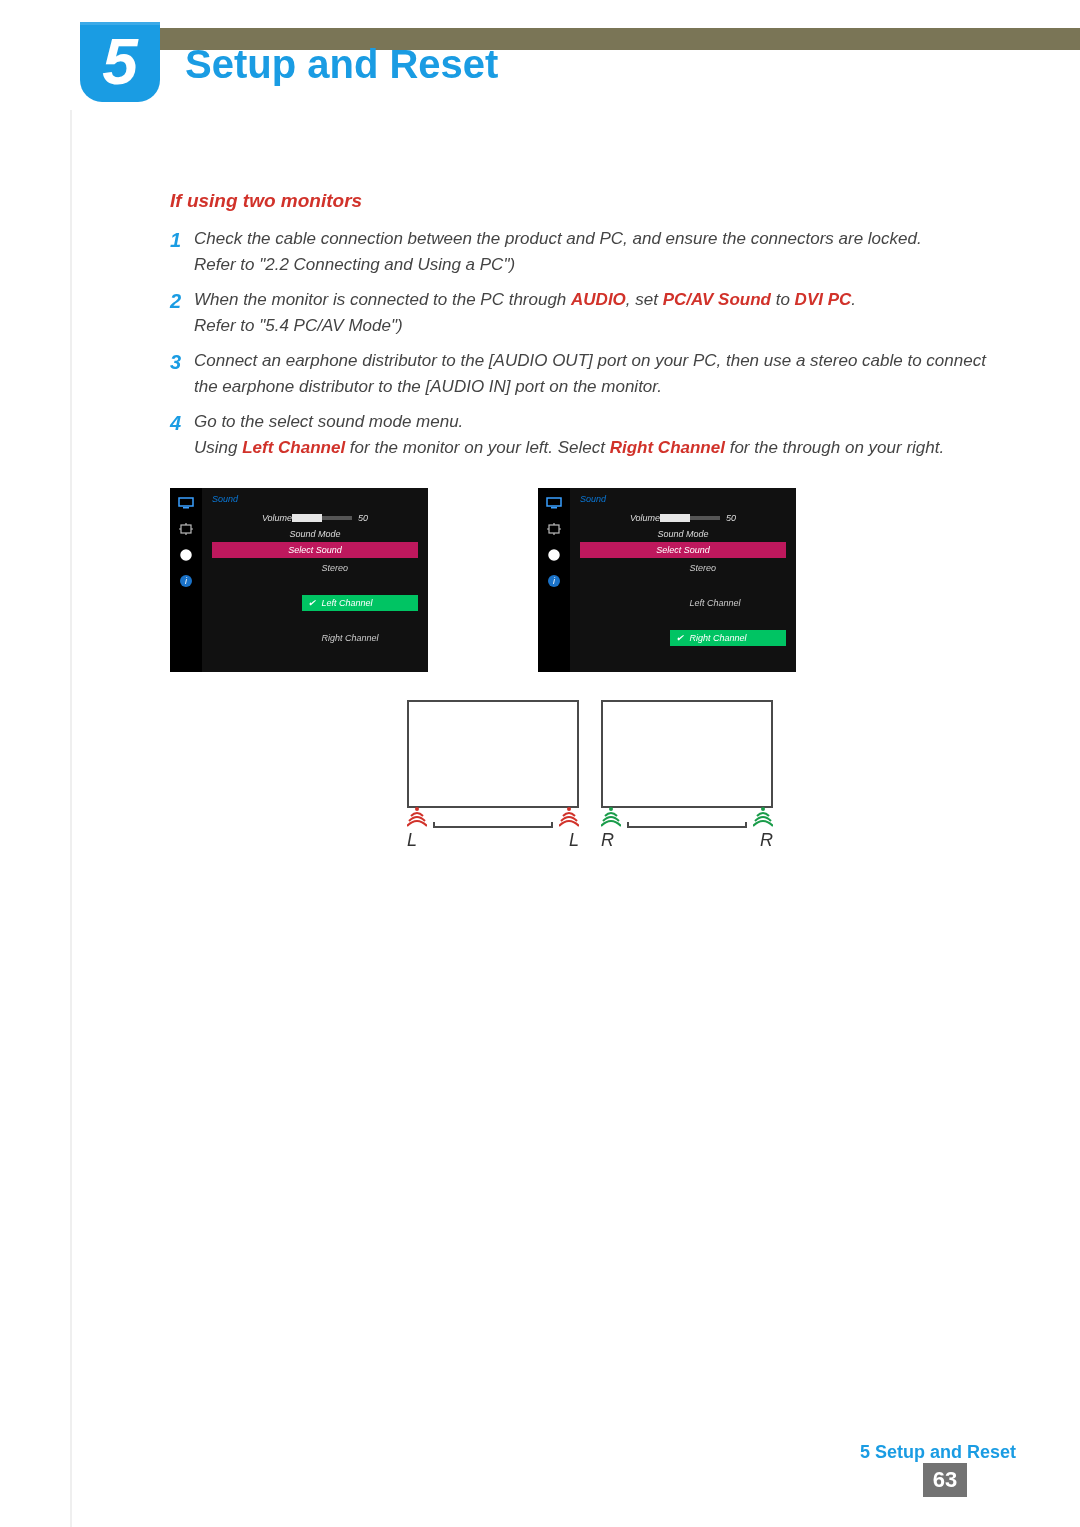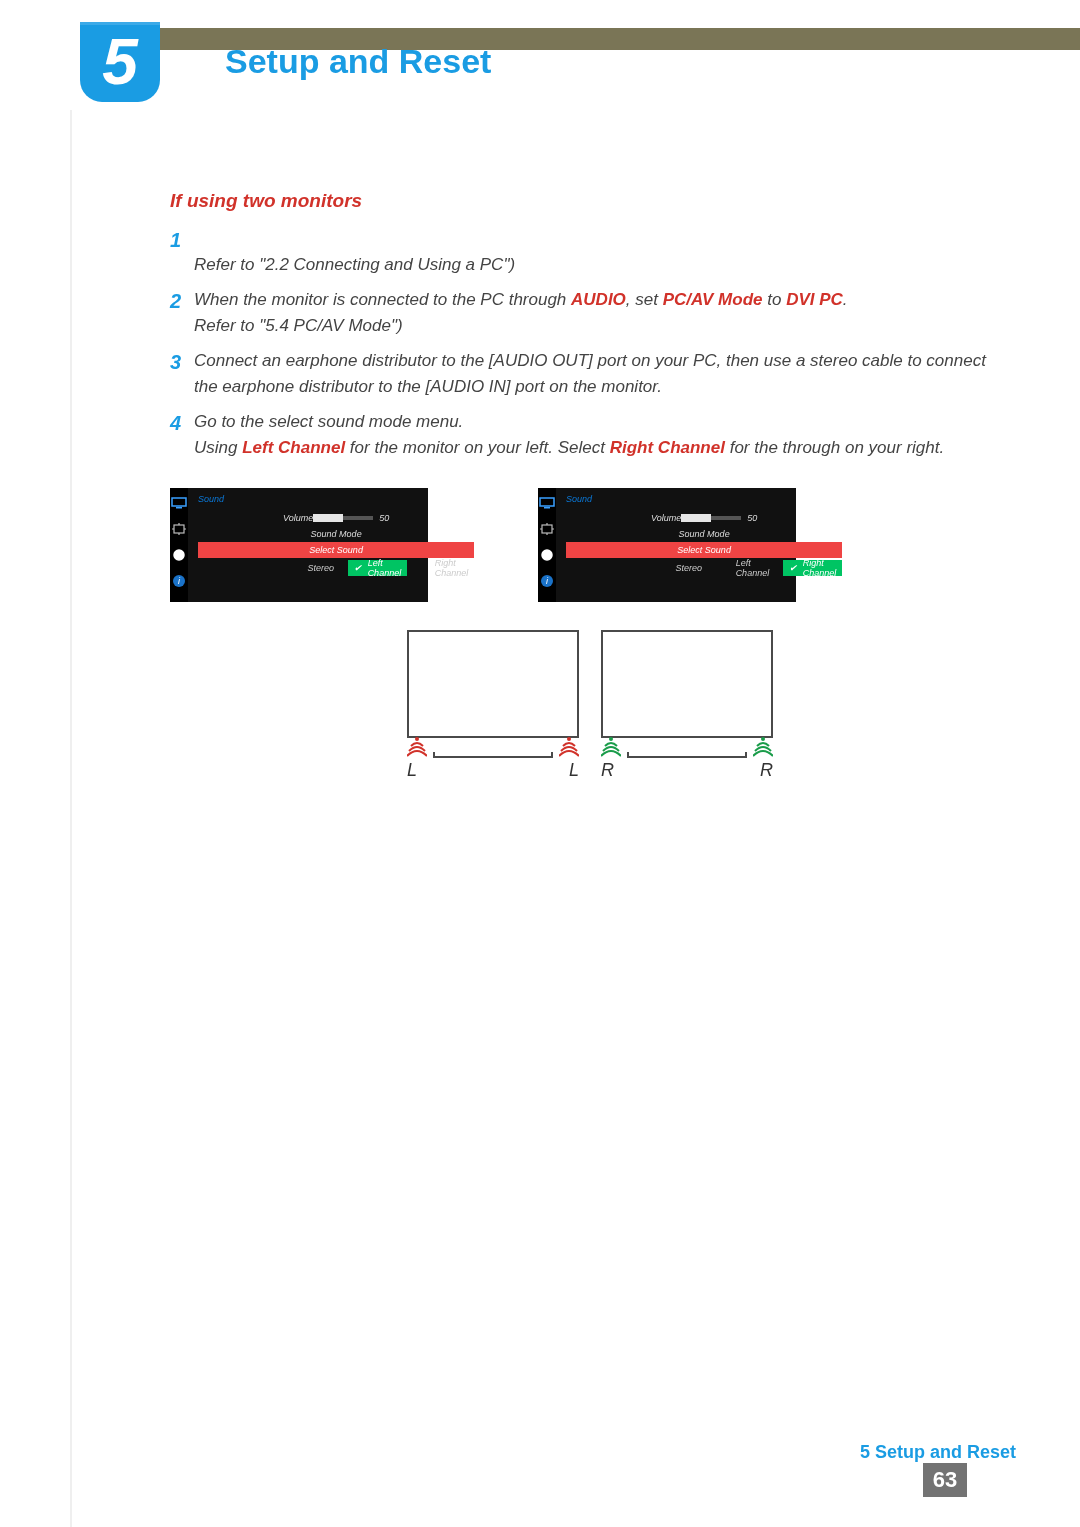--- a/index.html
+++ b/index.html
@@ -8,21 +8,21 @@
   .top-bar { position: absolute; left: 105px; right: 0; top: 28px; height: 22px; background: #7a7556; }
 
   .chapter-badge {
     position: absolute; left: 80px; top: 22px; width: 80px; height: 80px;
     background: #1a9ce3; border-radius: 0 0 22px 22px; color: #fff;
     display: flex; align-items: center; justify-content: center;
     box-shadow: inset 0 3px 0 #3caae8;
   }
   .chapter-badge span { font-size: 64px; font-weight: bold; font-style: italic; line-height: 1; }
 
-  .chapter-title { position: absolute; left: 185px; top: 42px; font-size: 34px; font-weight: bold; color: #1a9ce3; margin-left: 40px; }
+  .chapter-title { position: absolute; left: 185px; top: 42px; font-size: 40px; font-weight: bold; color: #1a9ce3; }
 
   .left-margin { position: absolute; left: 70px; top: 110px; bottom: 0; width: 2px; background: #efefef; }
 
   .content { position: absolute; left: 170px; top: 190px; right: 70px; font-style: italic; }
 
   .subheading { color: #d1322a; font-weight: bold; font-size: 19px; margin-bottom: 14px; }
 
   ol.steps { list-style: none; counter-reset: step; }
   ol.steps > li { position: relative; padding-left: 24px; font-size: 17px; line-height: 1.5; color: #444; margin-bottom: 10px; }
   ol.steps > li::before {
@@ -33,24 +33,24 @@
 
   
   .osd-row { display: flex; gap: 110px; margin-top: 28px; }
   .osd { width: 258px; background: #111; color: #ddd; font-size: 9px; display: flex; }
   .osd-sidebar { width: 32px; background: #000; display: flex; flex-direction: column; align-items: center; gap: 12px; padding: 8px 0; }
   .osd-sidebar .ico { width: 18px; height: 14px; display:flex; align-items:center; justify-content:center; color:#bfd7f3; }
   .osd-sidebar .ico.sel svg * { stroke:#fff; fill:#fff; }
   .osd-body { flex: 1; padding: 6px 10px 26px 10px; }
   .osd-title { color: #0a77d6; font-size: 9px; margin-bottom: 6px; }
   .osd-row-item { display:flex; justify-content:center; align-items:center; height:16px; padding: 0 4px; }
-  .osd-row-item.sel { background: #ef4444; color:#fff; }
+  .osd-row-item.sel { background: #be185d; color:#fff; }
   .bar { width: 60px; height: 4px; background:#555; position:relative; }
   .bar .fill { position:absolute; left:0; top:-2px; height:8px; background:#e6e6e6; }
-  .sublist { margin: 2px 0 0 90px; display:flex; flex-direction:row; gap:8px; }
+  .sublist { margin: 2px 0 0 90px; display:flex; flex-direction:column; gap:19px; }
   .sub { height:16px; display:flex; align-items:center; padding:0 6px; font-size:9px; color:#ccc; }
   .sub.sel { background:#00c463; color:#fff; }
   .sub .chk { margin-right:6px; font-size:9px; color:#fff; visibility:hidden; }
   .sub.sel .chk { visibility:visible; }
 
   
   .diagram { margin-top:28px; display:flex; justify-content:center; }
   .mon-wrap { display:flex; gap:22px; }
   .mon-col { display:flex; flex-direction:column; align-items:center; }
   .mon { width:172px; height:108px; border:2px solid #4a4a4a; background:#fff; }
@@ -76,25 +76,25 @@
 <div class="chapter-title">Setup and Reset</div>
 
 <div class="left-margin"></div>
 
 <div class="content">
 
   <div class="subheading">If using two monitors</div>
 
   <ol class="steps">
     <li>
-      <br>
+      <span>Check the cable connection between the product and PC, and ensure the connectors are locked.</span><br>
       <span>Refer to "2.2 Connecting and Using a PC")</span>
     </li>
     <li>
-      <span>When the monitor is connected to the PC through </span><span class="hl">AUDIO</span><span>, set </span><span class="hl">PC/AV Mode</span><span> to </span><span class="hl">DVI PC</span><span>.</span><br>
+      <span>When the monitor is connected to the PC through </span><span class="hl">AUDIO</span><span>, set </span><span class="hl">PC/AV Sound</span><span> to </span><span class="hl">DVI PC</span><span>.</span><br>
       <span>Refer to "5.4 PC/AV Mode")</span>
     </li>
     <li>Connect an earphone distributor to the [AUDIO OUT] port on your PC, then use a stereo cable to connect the earphone distributor to the [AUDIO IN] port on the monitor.</li>
     <li>
       <span>Go to the select sound mode menu.</span><br>
       <span>Using </span><span class="hl">Left Channel</span><span> for the monitor on your left. Select </span><span class="hl">Right Channel</span><span> for the through on your right.</span>
     </li>
   </ol>
 
   <div class="osd-row">

